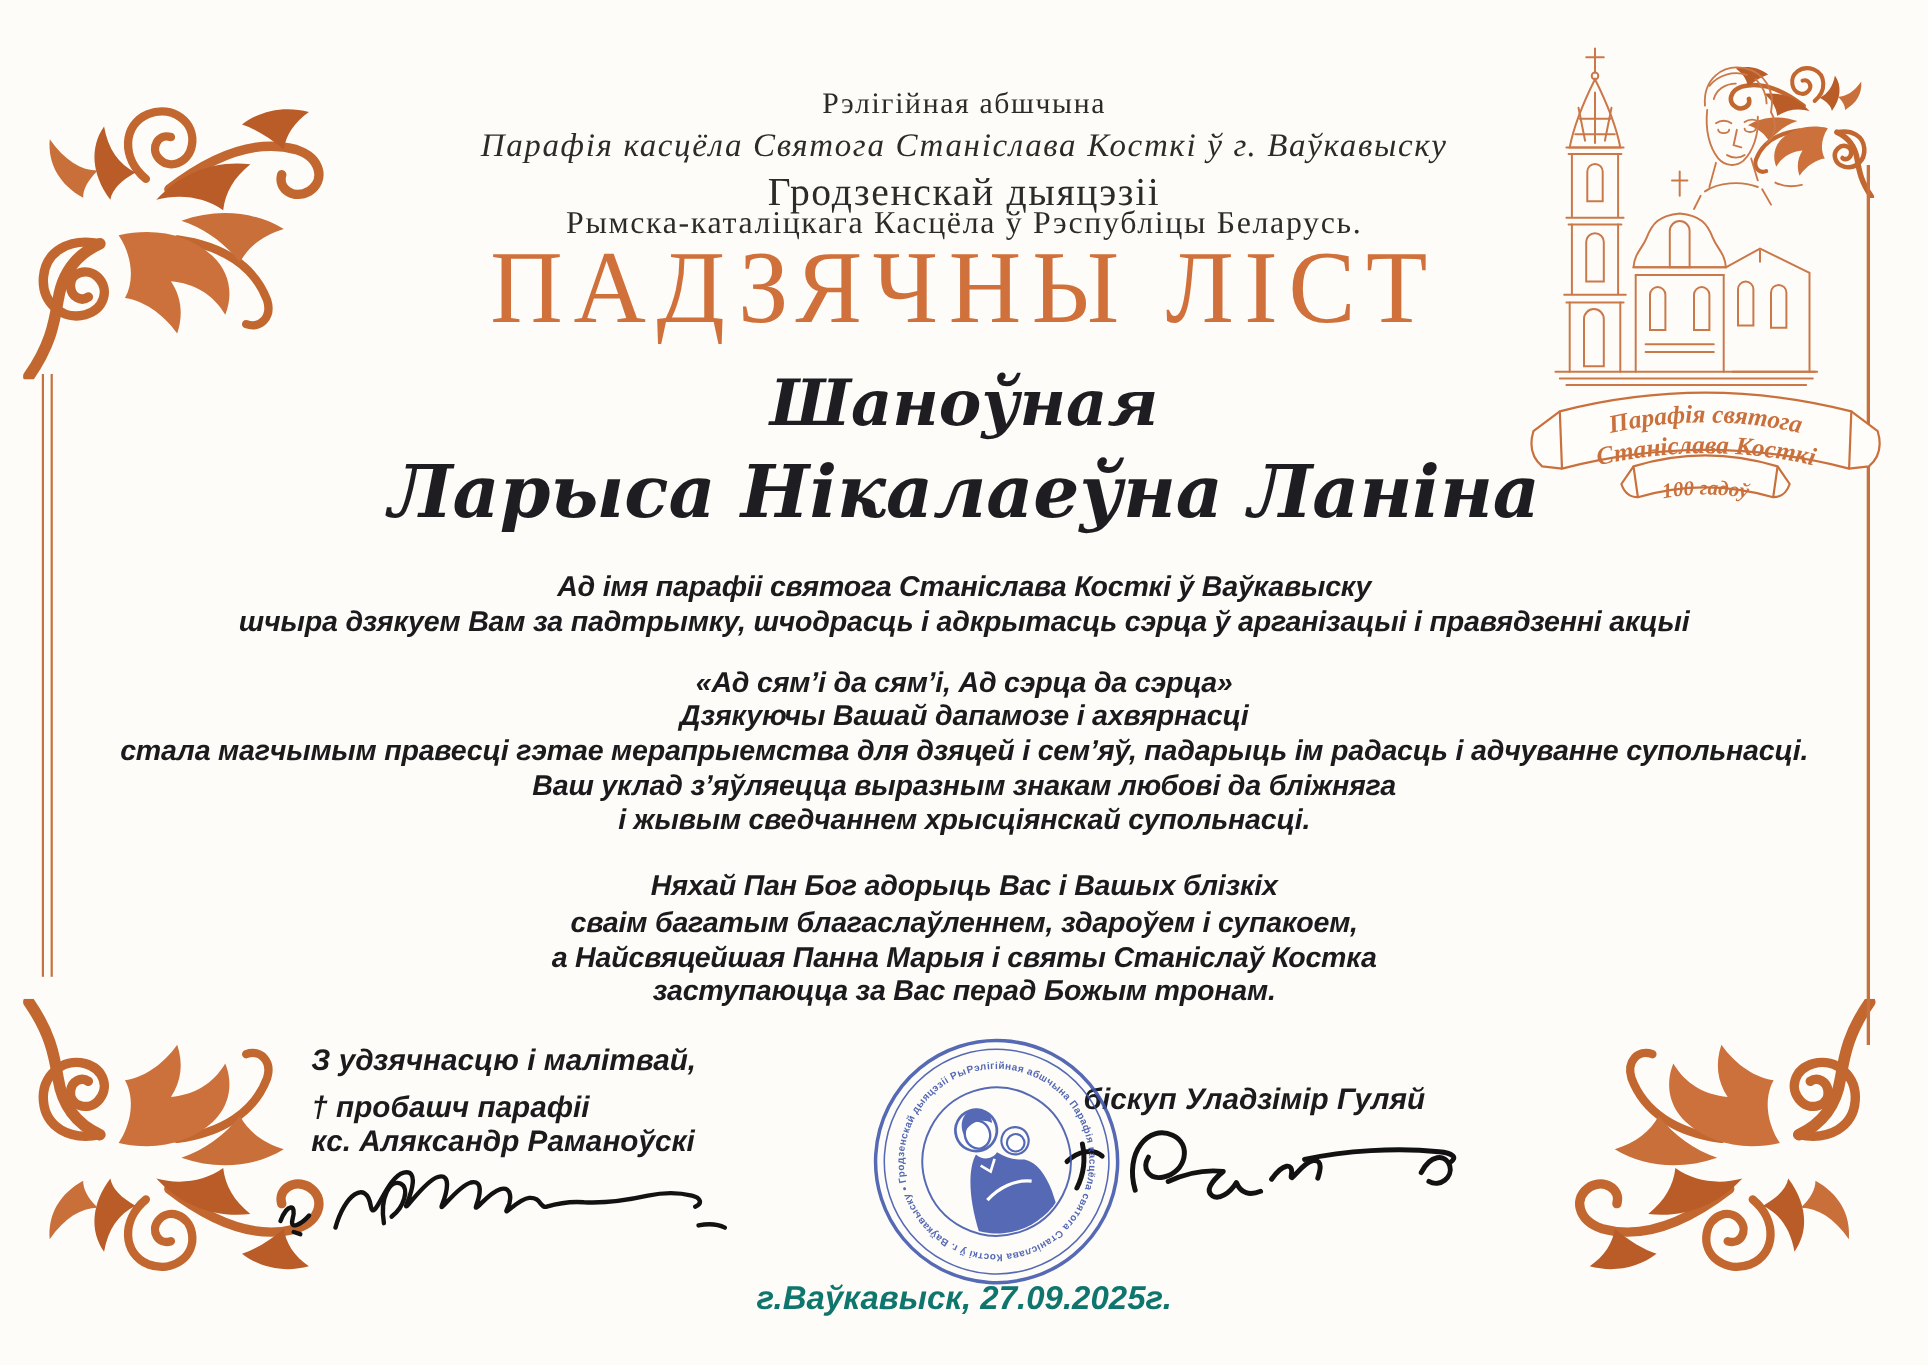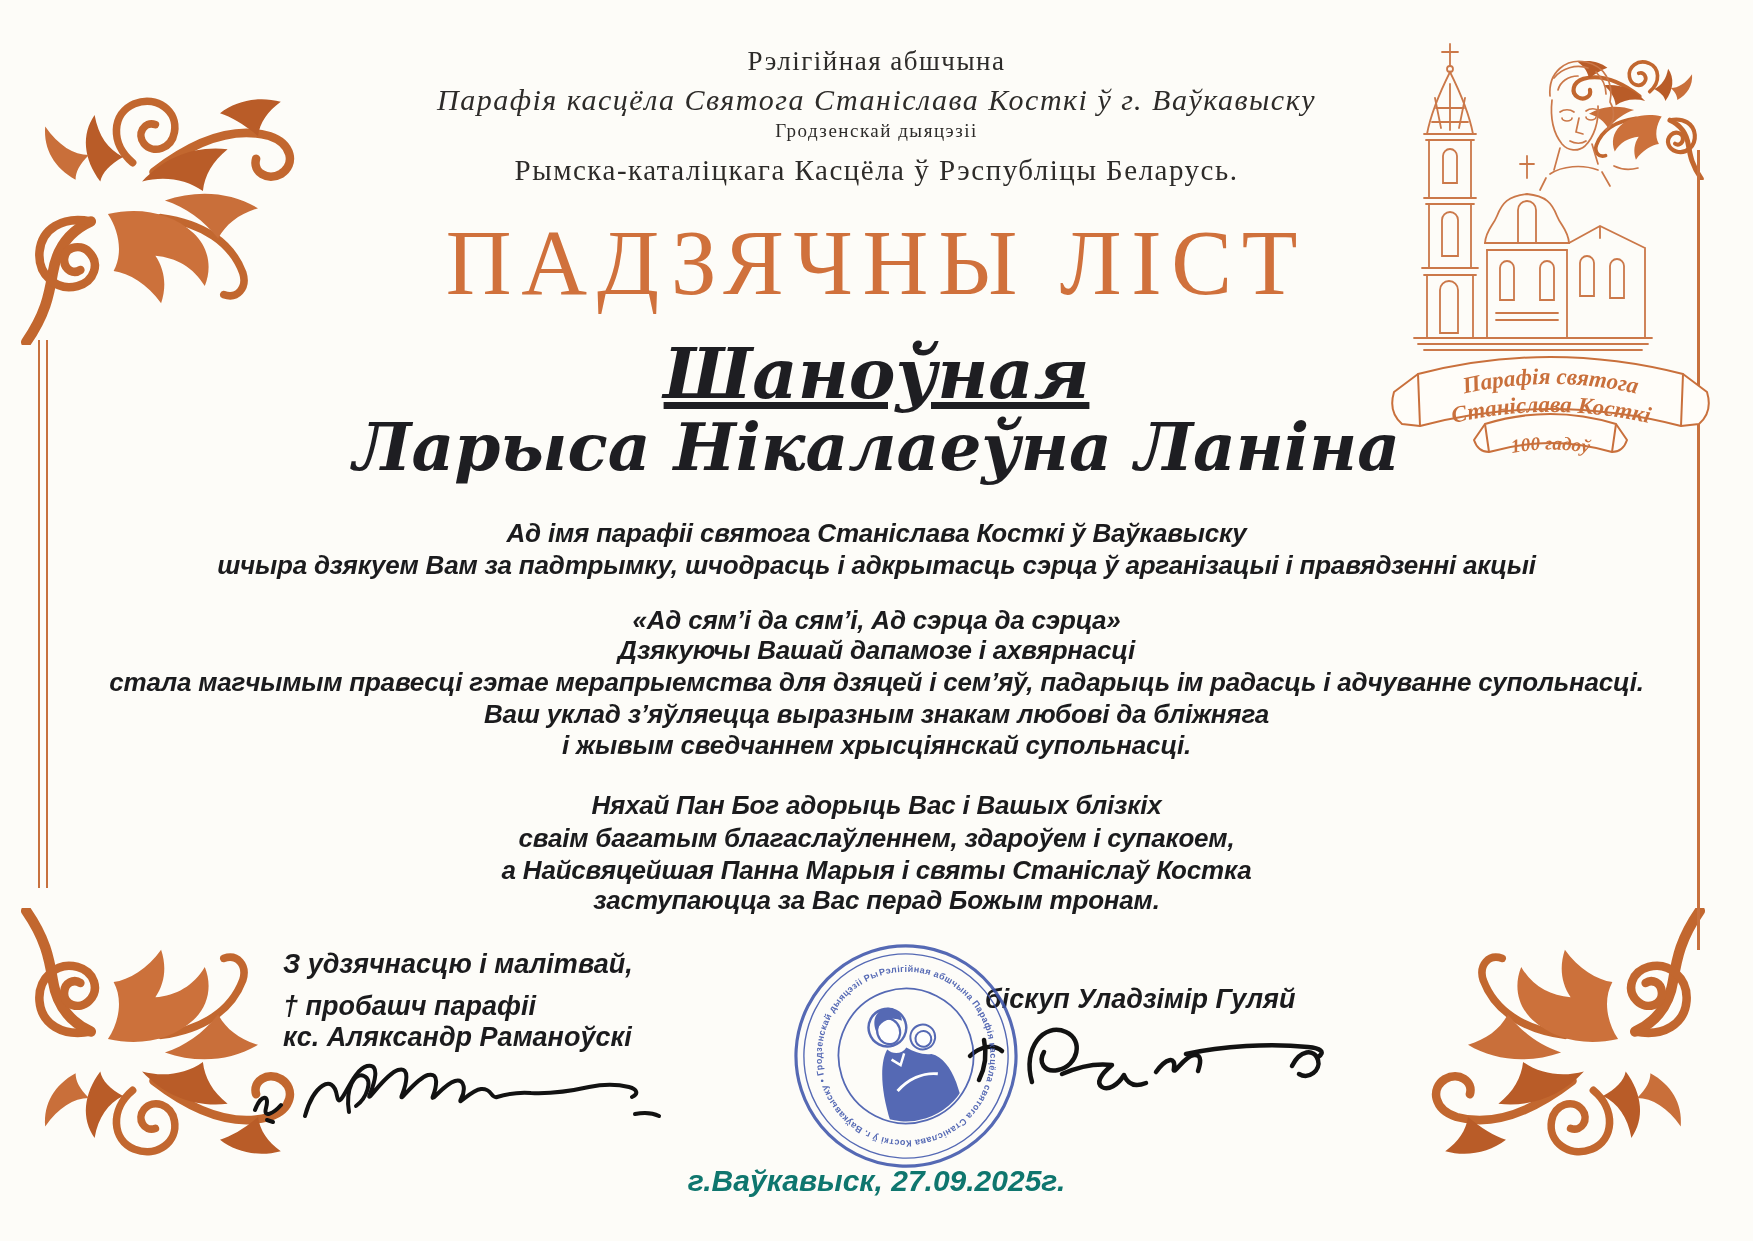--- a/index.html
+++ b/index.html
@@ -5,34 +5,34 @@
   html,body{margin:0;padding:0;background:#ffffff;}
   .canvas{
     position:relative;width:1753px;height:1241px;margin:0 auto;
     background:#fdfcf8;overflow:hidden;
     font-family:"Liberation Sans",sans-serif;color:#1c1c1e;
   }
   .abs{position:absolute;}
   .ctr{left:0;width:1753px;text-align:center;white-space:nowrap;}
 
   
-  .hdr{font-family:"Liberation Serif",serif;color:#2d2b29;letter-spacing:1.5px;}
+  .hdr{font-family:"Liberation Serif",serif;color:#2d2b29;letter-spacing:1.5px;margin-top:33px;}
   .hdr1{top:46px;font-size:27px;}
   .hdr2{top:83px;font-size:30px;font-style:italic;}
-  .hdr3{top:120px;font-size:19px;}
+  .hdr3{top:120px;font-size:36px;}
   .hdr4{top:154px;font-size:29px;}
 
   .title{
     top:208px;font-family:"Liberation Serif",serif;font-size:94px;
     color:#d0713c;letter-spacing:10px;transform:scaleX(0.97);
     font-weight:400;
   }
 
   .script{font-family:"DejaVu Serif",serif;font-style:italic;font-weight:bold;color:#1e1e22;}
-  .greet{top:332px;font-size:70px;text-decoration:underline;}
+  .greet{top:332px;font-size:58px;}
   .name{top:408px;font-size:66px;}
 
   .bodyline{font-style:italic;font-weight:bold;font-size:26px;letter-spacing:-0.2px;color:#1b1b1d;height:32px;line-height:32px;}
   .sig{position:absolute;font-style:italic;font-weight:bold;font-size:27px;color:#1b1b1d;white-space:nowrap;}
 
   .date{top:1164px;font-style:italic;font-weight:bold;font-size:30px;color:#0f766e;}
 
   .borderline{position:absolute;background:#c8713e;}
 
   svg{display:block;}

